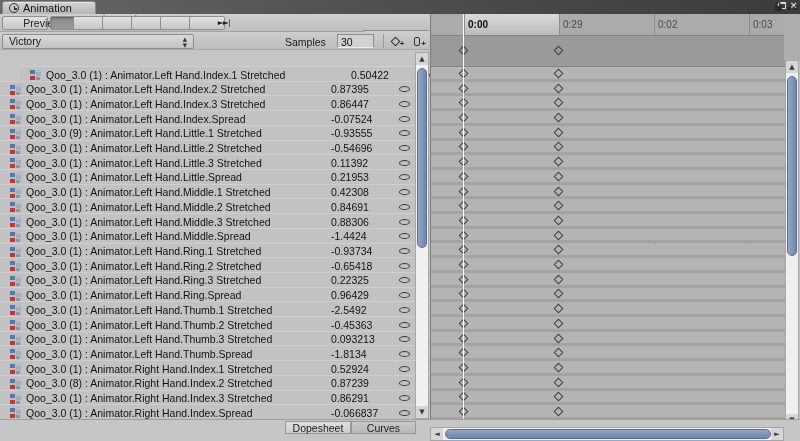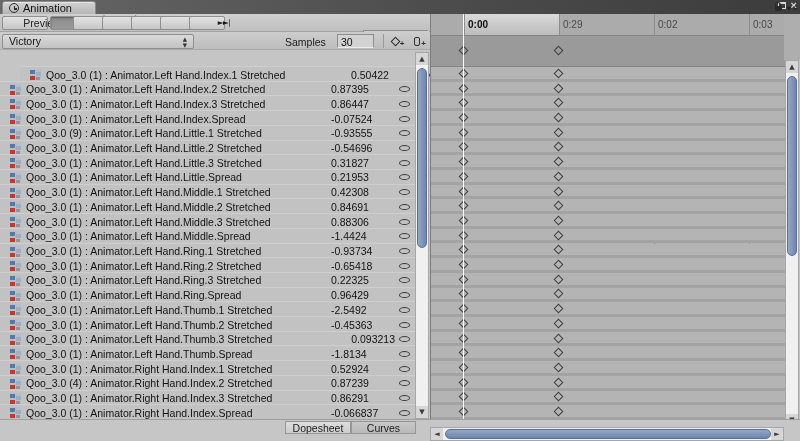--- a/index.html
+++ b/index.html
@@ -229,21 +229,21 @@
         <span class="eye"></span>
       </div>
       <div class="trow" style="top: 104.25px; height: 14.7083px;">
         <span class="aicon">
           <span class="s1"></span>
           <span class="s2"></span>
           <span class="s3"></span>
           <span class="s4"></span>
         </span>
         <span class="tlabel">Qoo_3.0 (1) : Animator.Left Hand.Little.3 Stretched</span>
-        <span class="tvalue">0.31827</span>
+        <span class="tvalue">0.11392</span>
         <span class="eye"></span>
       </div>
       <div class="trow" style="top: 118.958px; height: 14.7083px;">
         <span class="aicon">
           <span class="s1"></span>
           <span class="s2"></span>
           <span class="s3"></span>
           <span class="s4"></span>
         </span>
         <span class="tlabel">Qoo_3.0 (1) : Animator.Left Hand.Little.Spread</span>
@@ -353,21 +353,21 @@
         <span class="aicon">
           <span class="s1"></span>
           <span class="s2"></span>
           <span class="s3"></span>
           <span class="s4"></span>
         </span>
         <span class="tlabel">Qoo_3.0 (1) : Animator.Left Hand.Thumb.2 Stretched</span>
         <span class="tvalue">-0.45363</span>
         <span class="eye"></span>
       </div>
-      <div class="trow" style="top: 280.75px; height: 14.7083px; text-align: right;">
+      <div class="trow" style="top: 280.75px; height: 14.7083px;">
         <span class="aicon">
           <span class="s1"></span>
           <span class="s2"></span>
           <span class="s3"></span>
           <span class="s4"></span>
         </span>
         <span class="tlabel">Qoo_3.0 (1) : Animator.Left Hand.Thumb.3 Stretched</span>
         <span class="tvalue">0.093213</span>
         <span class="eye"></span>
       </div>
@@ -393,21 +393,21 @@
         <span class="tvalue">0.52924</span>
         <span class="eye"></span>
       </div>
       <div class="trow" style="top: 324.875px; height: 14.7083px;">
         <span class="aicon">
           <span class="s1"></span>
           <span class="s2"></span>
           <span class="s3"></span>
           <span class="s4"></span>
         </span>
-        <span class="tlabel">Qoo_3.0 (4) : Animator.Right Hand.Index.2 Stretched</span>
+        <span class="tlabel">Qoo_3.0 (8) : Animator.Right Hand.Index.2 Stretched</span>
         <span class="tvalue">0.87239</span>
         <span class="eye"></span>
       </div>
       <div class="trow" style="top: 339.583px; height: 14.7083px;">
         <span class="aicon">
           <span class="s1"></span>
           <span class="s2"></span>
           <span class="s3"></span>
           <span class="s4"></span>
         </span>

